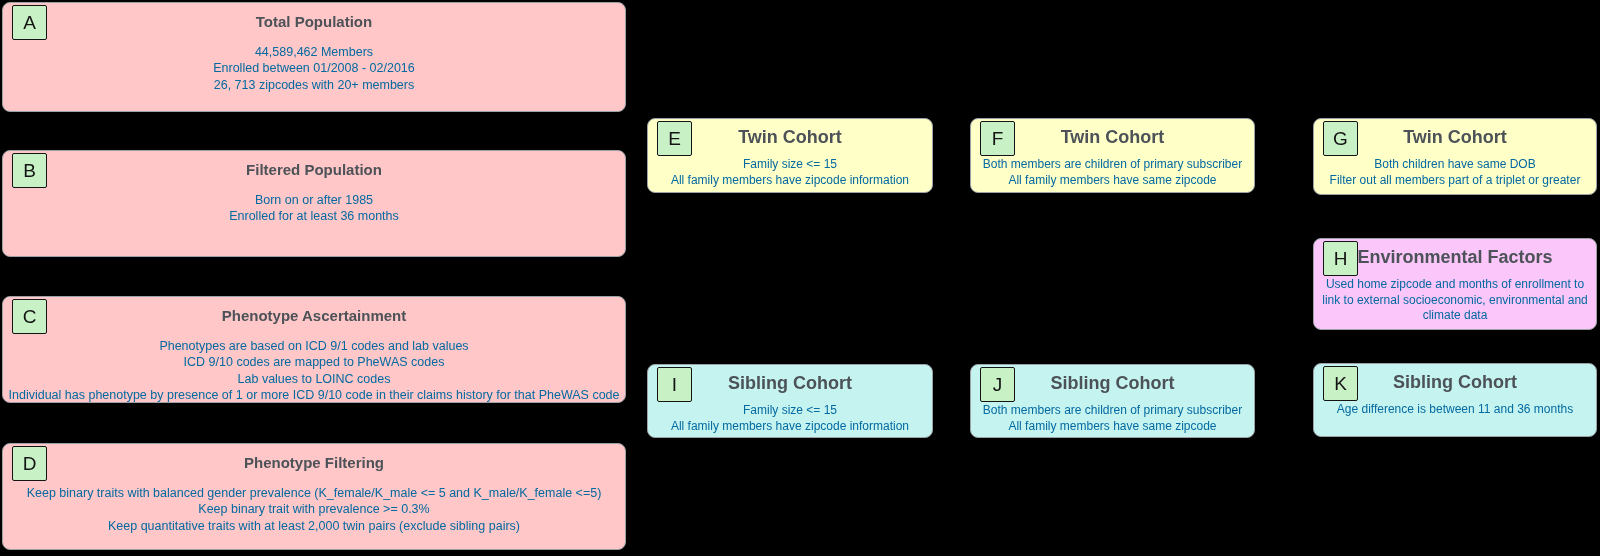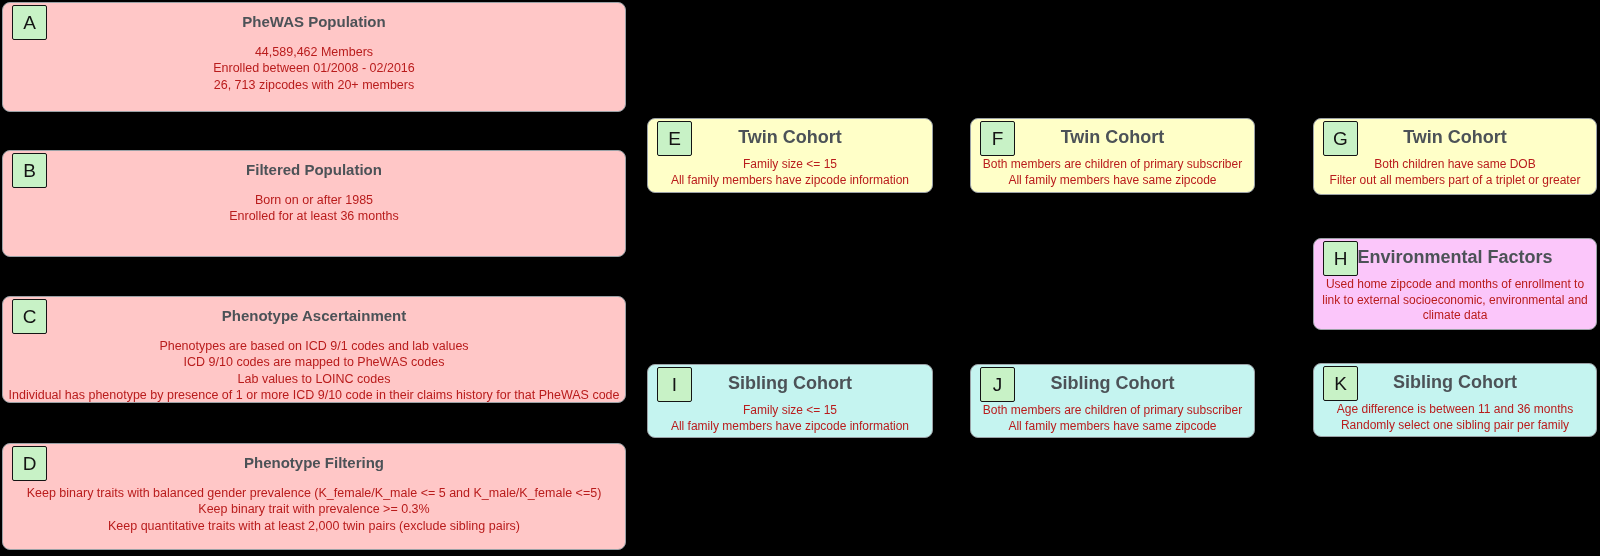--- a/index.html
+++ b/index.html
@@ -43,31 +43,31 @@
     font-weight: bold;
     color: #4c5257;
   }
   .node.large { padding-top: 10px; }
   .node.large .title { font-size: 15px; margin-bottom: 14px; }
   .node.large .line { font-size: 12.5px; line-height: 16.3px; }
   .node.small { padding-top: 8px; }
   .node.small .title { font-size: 18px; margin-bottom: 9px; }
   .node.small .line { font-size: 12px; line-height: 15.6px; }
   .line {
-    color: #b91c1c;
+    color: #0369a1;
     white-space: nowrap;
   }
 </style>
 </head>
 <body>
 
 <div id="canvas">
     <div class="node large" style="left: 2px; top: 2px; width: 624px; height: 110px; background: rgb(255, 199, 199);">
       <div class="tag" style="background: rgb(200, 242, 198);">A</div>
-      <div class="title">PheWAS Population</div>
+      <div class="title">Total Population</div>
       <div class="body">
         <div class="line">44,589,462 Members</div>
         <div class="line">Enrolled between 01/2008 - 02/2016</div>
         <div class="line">26, 713 zipcodes with 20+ members</div>
       </div>
     </div>
     <div class="node large" style="left: 2px; top: 150px; width: 624px; height: 107px; background: rgb(255, 199, 199);">
       <div class="tag" style="background: rgb(200, 242, 198);">B</div>
       <div class="title">Filtered Population</div>
       <div class="body">
@@ -141,16 +141,15 @@
       <div class="body">
         <div class="line">Both members are children of primary subscriber</div>
         <div class="line">All family members have same zipcode</div>
       </div>
     </div>
     <div class="node small" style="left: 1313px; top: 363px; width: 284px; height: 74px; background: rgb(197, 244, 240);">
       <div class="tag" style="background: rgb(200, 242, 198);">K</div>
       <div class="title">Sibling Cohort</div>
       <div class="body">
         <div class="line">Age difference is between 11 and 36 months</div>
-        <div class="line">Randomly select one sibling pair per family</div>
       </div>
     </div>
   </div>
 
 </body></html>

